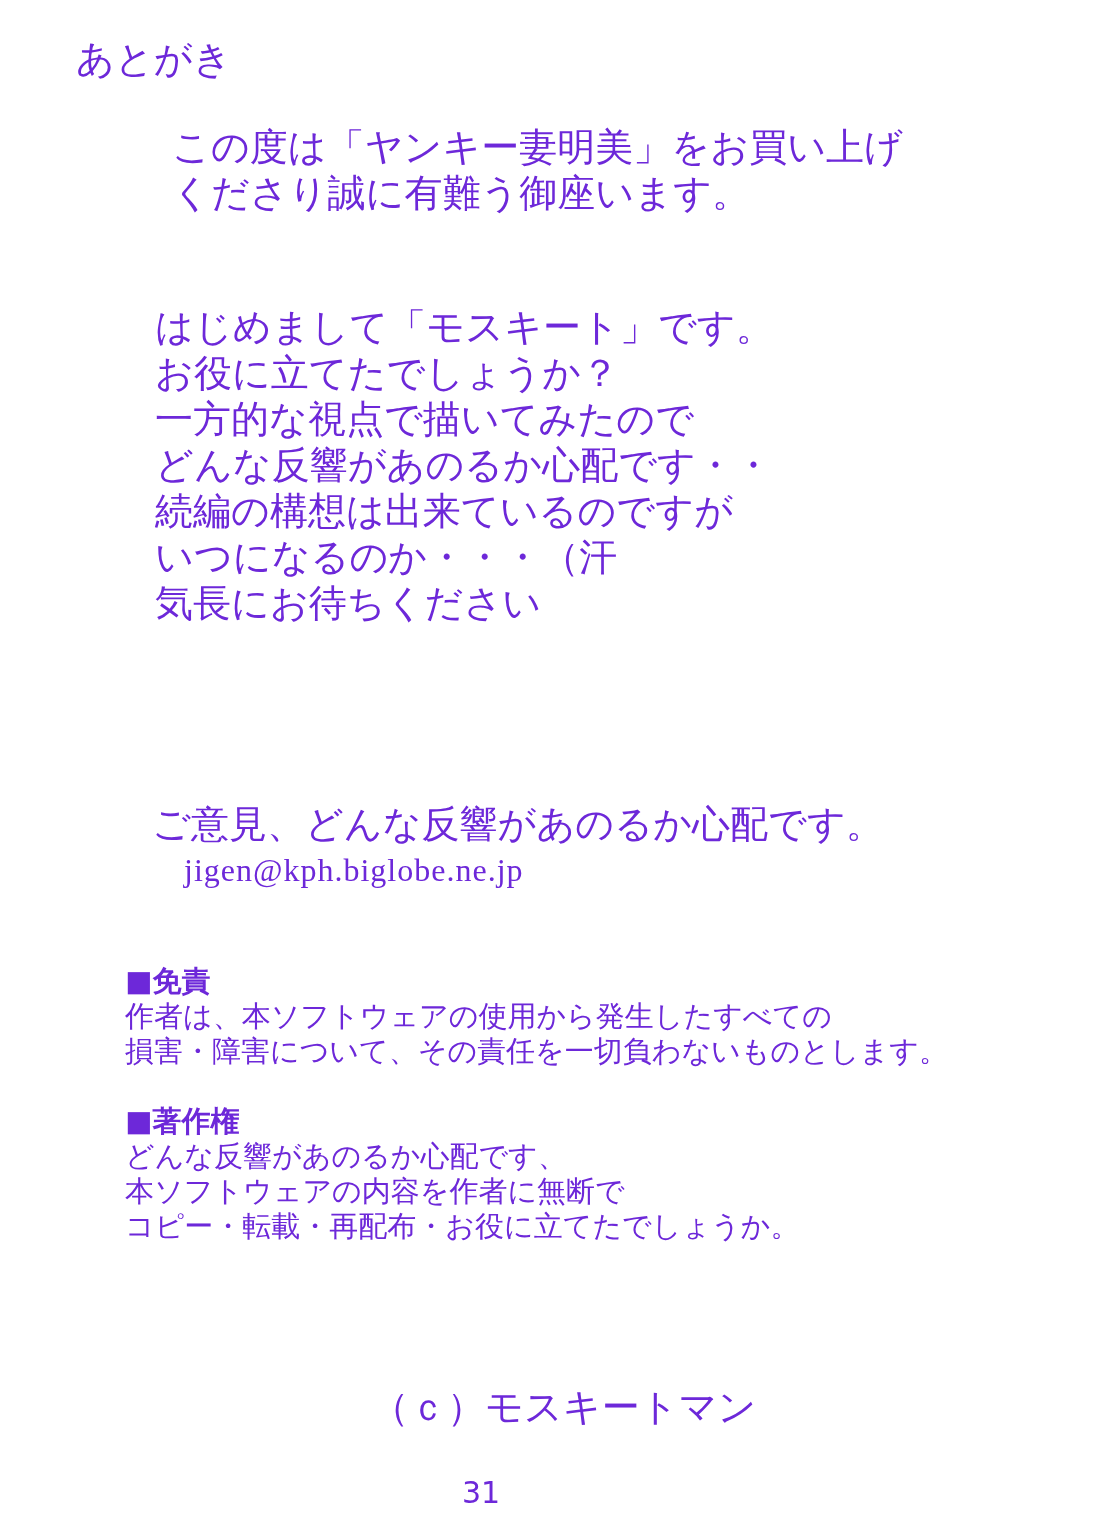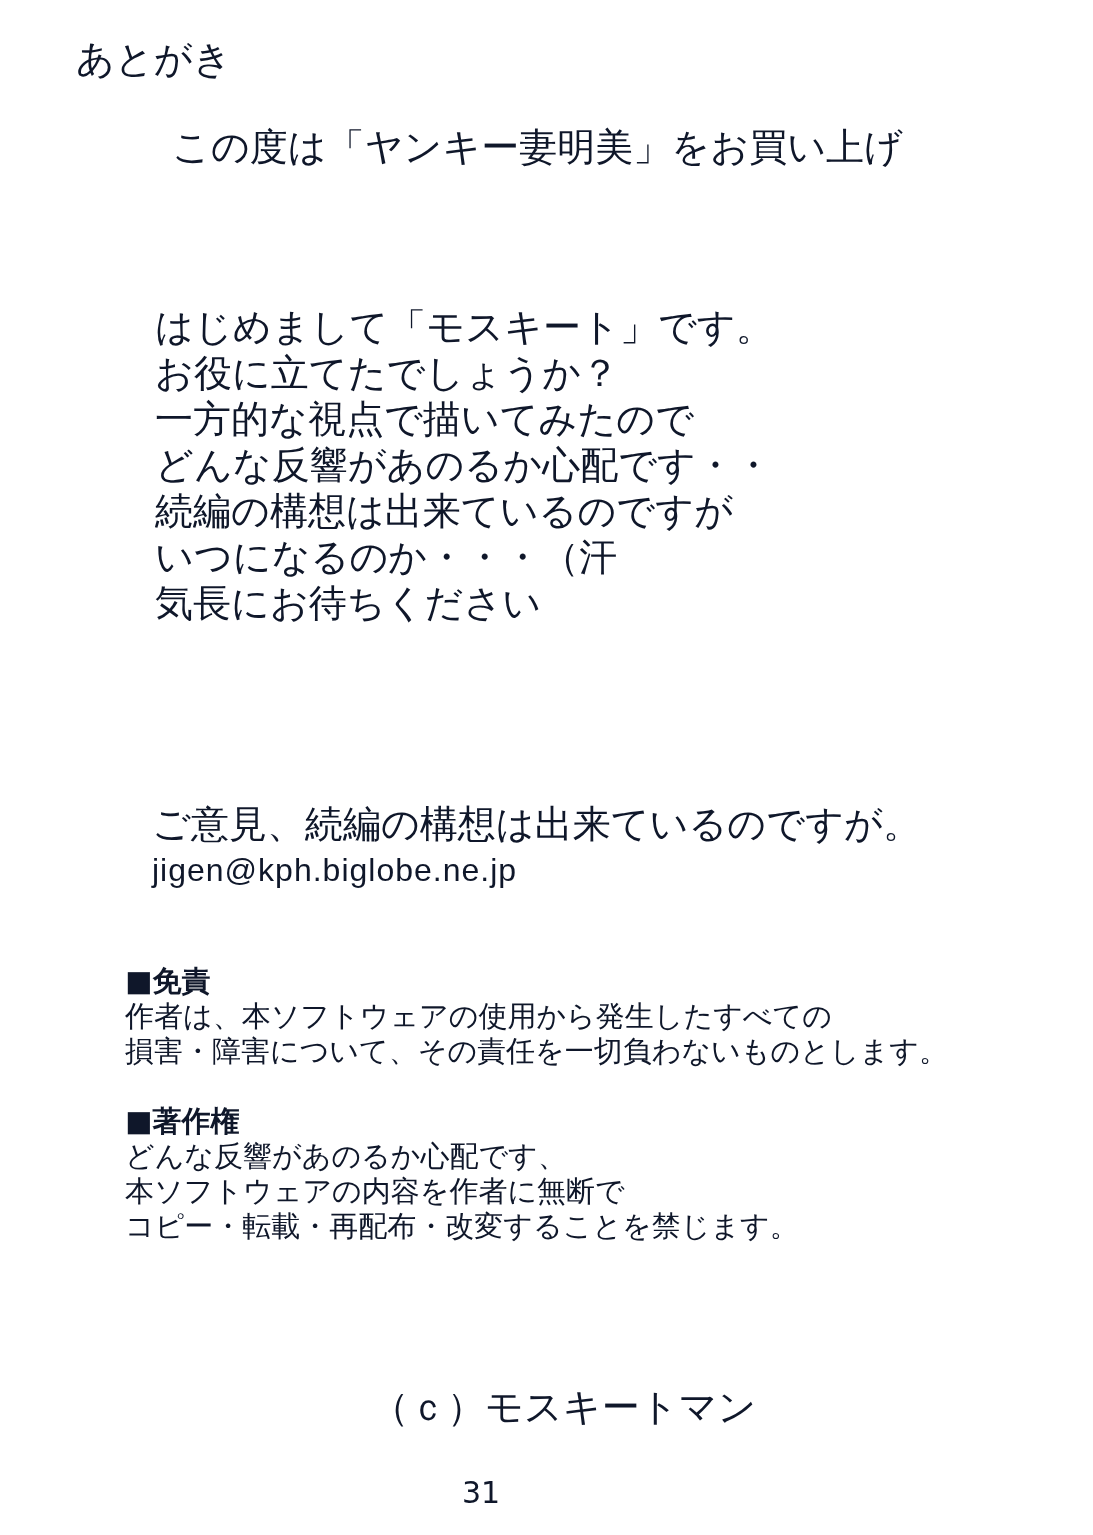--- a/index.html
+++ b/index.html
@@ -5,21 +5,21 @@
   html, body {
     margin: 0;
     padding: 0;
     background: #ffffff;
   }
   .page {
     position: relative;
     width: 1093px;
     height: 1535px;
     background: #ffffff;
-    color: #0f172a;
+    color: #6d28d9;
     font-family: "DejaVu Sans", sans-serif;
     overflow: hidden;
   }
   .title {
     position: absolute;
     left: 76px;
     top: 36px;
     margin: 0;
     font-size: 38px;
     font-weight: 500;
@@ -41,24 +41,25 @@
   }
   .intro {
     left: 155px;
     top: 304px;
   }
   .contact {
     left: 152px;
     top: 801px;
   }
   .contact .email {
-    font-family: Liberation Sans, sans-serif;
+    font-family: Liberation Serif, serif;
     font-size: 32px;
     line-height: 46px;
     letter-spacing: 1px;
+    margin-left: 32px;
   }
   .legal {
     font-size: 29px;
     line-height: 35px;
   }
   .disclaimer {
     left: 125px;
     top: 964px;
   }
   .copyright-block {
@@ -87,47 +88,48 @@
 </style>
 </head>
 <body>
 
 <div class="page">
 
   <h1 class="title">あとがき</h1>
 
   <div class="block greeting">
     <div class="line">この度は「ヤンキー妻明美」をお買い上げ</div>
+    <div class="line">くださり誠に有難う御座います。</div>
   </div>
 
   <div class="block intro">
     <div class="line">はじめまして「モスキート」です。</div>
     <div class="line">お役に立てたでしょうか？</div>
     <div class="line">一方的な視点で描いてみたので</div>
     <div class="line">どんな反響があのるか心配です・・</div>
     <div class="line">続編の構想は出来ているのですが</div>
     <div class="line">いつになるのか・・・（汗</div>
     <div class="line">気長にお待ちください</div>
   </div>
 
   <div class="block contact">
-    <div class="line">ご意見、続編の構想は出来ているのですが。</div>
+    <div class="line">ご意見、どんな反響があのるか心配です。</div>
     <div class="line email">jigen@kph.biglobe.ne.jp</div>
   </div>
 
   <div class="block legal disclaimer">
     <div class="line heading">■免責</div>
     <div class="line">作者は、本ソフトウェアの使用から発生したすべての</div>
     <div class="line">損害・障害について、その責任を一切負わないものとします。</div>
   </div>
 
   <div class="block legal copyright-block">
     <div class="line heading">■著作権</div>
     <div class="line">どんな反響があのるか心配です、</div>
     <div class="line">本ソフトウェアの内容を作者に無断で</div>
-    <div class="line">コピー・転載・再配布・改変することを禁じます。</div>
+    <div class="line">コピー・転載・再配布・お役に立てたでしょうか。</div>
   </div>
 
   <div class="footer-credit">（ｃ）モスキートマン</div>
 
   <div class="page-number">31</div>
 
 </div>
 
 </body></html>

